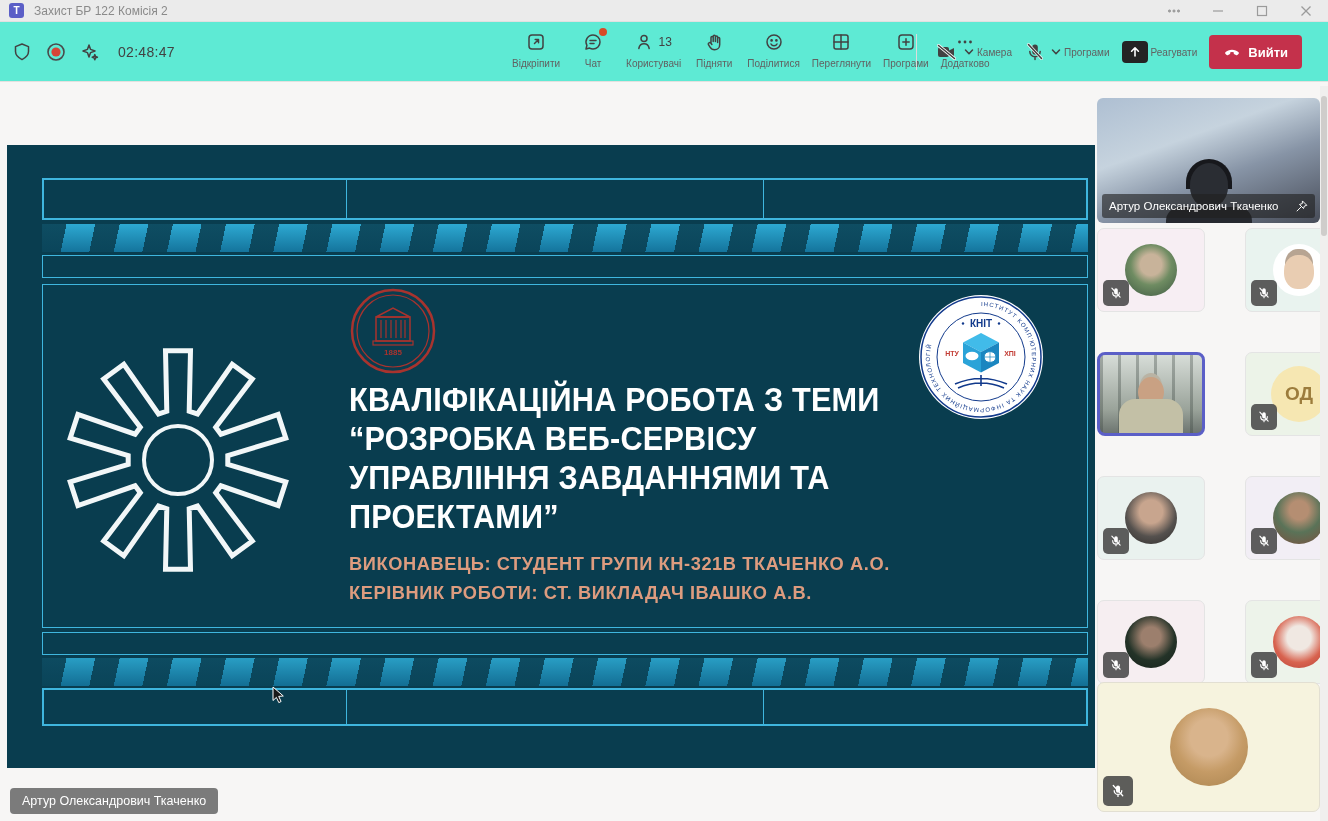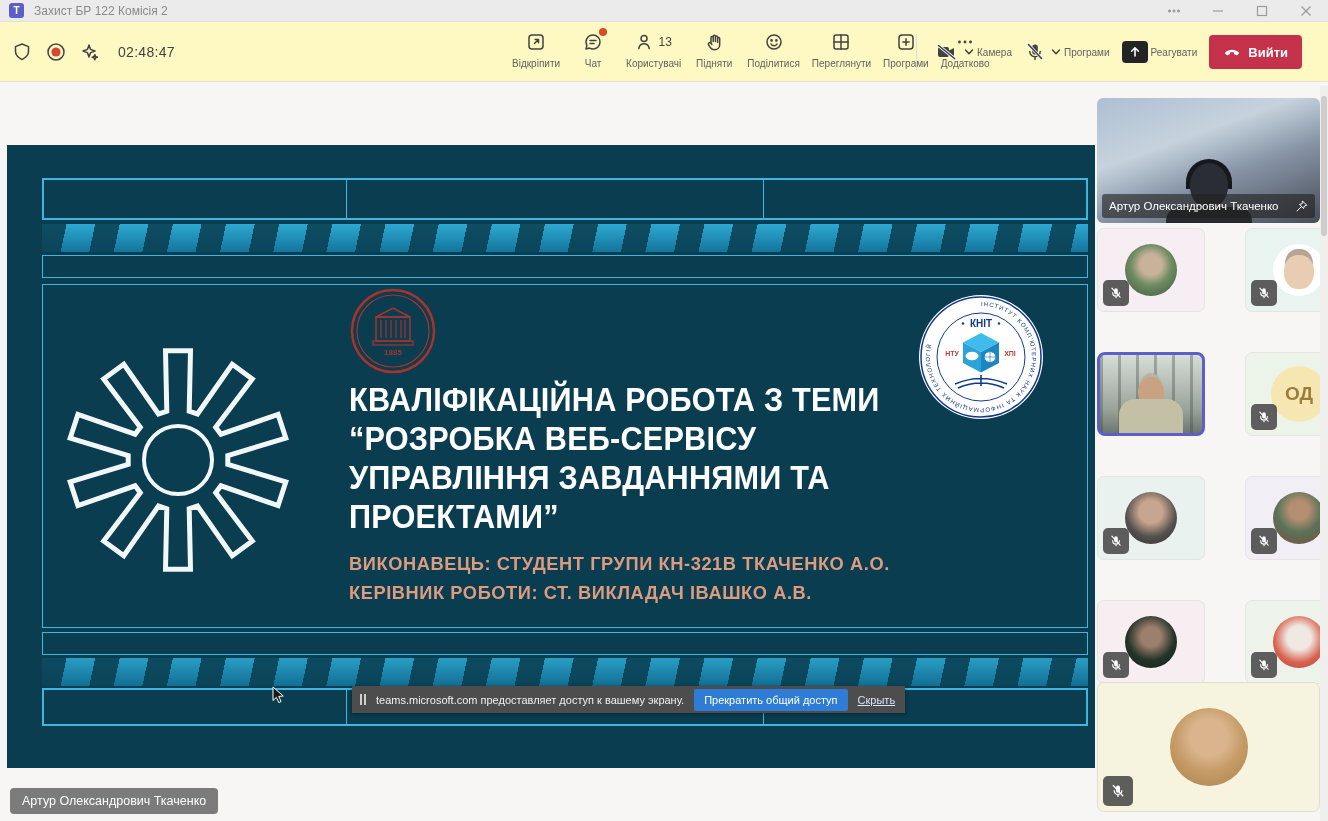--- a/index.html
+++ b/index.html
@@ -8,21 +8,21 @@
 
   
   .titlebar { position:absolute; left:0; top:0; width:1328px; height:22px; background:#ebebeb; border-bottom:1px solid #e0e0e0; display:flex; align-items:center; }
   .teams-logo { width:15px; height:15px; margin-left:9px; background:#5b5fc7; border-radius:3px; color:#fff; font-size:10px; font-weight:bold; display:flex; align-items:center; justify-content:center; }
   .tb-title { margin-left:10px; font-size:12px; color:#8a8a8a; }
   .winctl { position:absolute; right:0; top:0; height:22px; display:flex; align-items:center; }
   .winbtn { width:44px; height:22px; display:flex; align-items:center; justify-content:center; color:#9b9b9b; }
   .winbtn svg { stroke:#9b9b9b; }
 
   
-  .toolbar { position:absolute; left:0; top:22px; width:1328px; height:60px; background:#fef9c3; border-bottom:1px solid #e3e1df; }
+  .toolbar { position:absolute; left:0; top:22px; width:1328px; height:60px; background:#5eead4; border-bottom:1px solid #e3e1df; }
   .tb-left { position:absolute; left:12px; top:0; height:60px; display:flex; align-items:center; gap:14px; }
   .timer { font-size:14px; color:#424242; letter-spacing:.3px; margin-left:4px; }
   .tb-center { position:absolute; left:506px; top:0; height:60px; display:flex; align-items:flex-start; gap:0; }
   .tbtn { min-width:54px; padding:8px 6px 0 6px; display:flex; flex-direction:column; align-items:center; gap:4px; font-size:10px; color:#616161; cursor:pointer; position:relative; }
   .tbtn .ic { position:relative; height:24px; display:flex; align-items:center; gap:3px; }
   .badge-dot { position:absolute; top:-2px; right:-4px; width:8px; height:8px; border-radius:50%; background:#d74b27; }
   .pcount { font-size:12px; color:#424242; }
   .tb-right { position:absolute; right:26px; top:0; height:60px; display:flex; align-items:center; gap:12px; }
   .vdiv { width:1px; height:36px; background:#dcdcdc; margin-right:6px; }
   .devbtn { display:flex; flex-direction:row; align-items:center; gap:3px; font-size:10px; color:#616161; cursor:pointer; }
@@ -356,29 +356,20 @@
 
       <div class="thinrow t2"></div>
       <div class="stripe s2"></div>
       <div class="row3 r-bottom">
         <div class="cell" style="width:303px"></div>
         <div class="cell" style="width:417px"></div>
         <div class="cell" style="flex:1"></div>
       </div>
     </div>
 
-    <div class="share-banner">
-      <span class="drag-handle">
-          <i></i>
-          <i></i>
-        </span>
-      <span class="share-msg">teams.microsoft.com предоставляет доступ к вашему экрану.</span>
-      <button class="stop-share">Прекратить общий доступ</button>
-      <span class="hide-link">Скрыть</span>
-    </div>
 
     <svg class="cursor-arrow" width="16" height="18" viewBox="0 0 16 18">
       <path d="M1 1 L1 14.5 L4.4 11.4 L6.8 16.6 L9.1 15.5 L6.7 10.4 L11.3 10 Z" fill="#1a1a1a" stroke="#fff" stroke-width="1"></path>
     </svg>
 
     <div class="presenter-tag">Артур Олександрович Ткаченко</div>
 
     <div class="main-tile">
       <div class="mt-person">
         <div class="mt-phones"></div>

